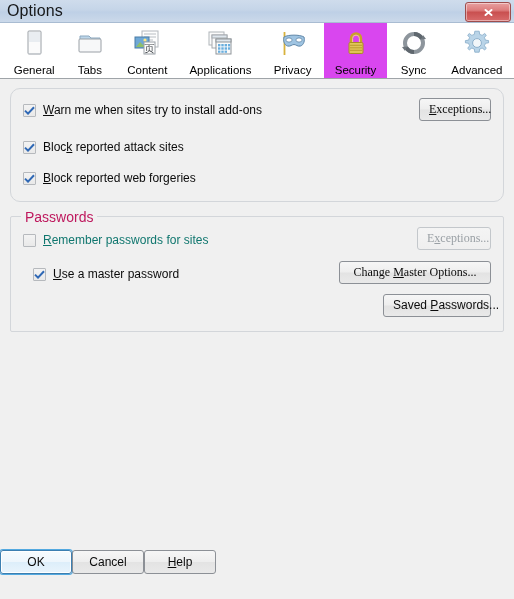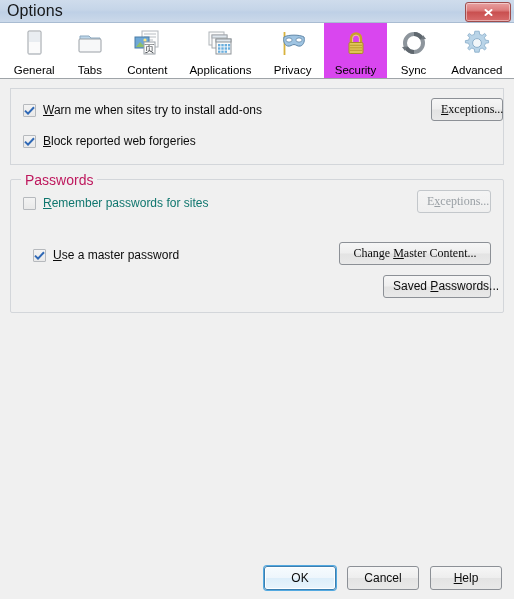--- a/index.html
+++ b/index.html
@@ -84,23 +84,23 @@
   .tab-advanced { width: 76px; }
 
   
   .content {
     padding: 9px 10px 0 10px;
     box-sizing: border-box;
   }
 
   .panel {
     border: 1px solid #d3d6da;
-    border-radius: 0;
+    border-radius: 10px;
     background: transparent;
-    padding: 10px 0 12px 12px;
+    padding: 10px 12px 12px 12px;
     box-sizing: border-box;
     position: relative;
   }
 
   .groupbox {
     border: 1px solid #d3d6da;
     border-radius: 2px;
     margin-top: 14px;
     padding: 12px 12px 14px 12px;
     box-sizing: border-box;
@@ -173,28 +173,27 @@
     border-color: #3c7fb1;
     box-shadow: 0 0 0 1px #53a9e0, inset 0 0 0 1px #ffffff;
     background: linear-gradient(to bottom, #f6fbfe 0%, #eef6fc 48%, #ddeefa 52%, #e9f4fc 100%);
   }
 
   .btn-abs { position: absolute; font-family: Liberation Serif, serif; }
 
   
   .footer {
     position: absolute;
-    left: 0; right: 0; bottom: 0;
+    left: 0; right: 0; bottom: 16px;
     height: 42px;
     display: flex;
     align-items: center;
-    justify-content: flex-end;
+    justify-content: flex-start;
     padding-right: 12px;
     box-sizing: border-box;
-    gap: 11px;
   }
   .footer .btn { width: 72px; height: 24px; line-height: 22px; padding: 0; }
 </style>
 </head>
 <body>
 
 <div class="titlebar">
   <span class="title-text">Options</span>
   <div class="close-btn">
     <svg width="13" height="11" viewBox="0 0 13 11" aria-hidden="true">
@@ -337,20 +336,28 @@
       <span class="cb checked">
         <svg width="11" height="9" viewBox="0 0 11 9">
             <path d="M1 4.6 L4 7.6 L10 1.2" fill="none" stroke="#2f68b5" stroke-width="2"></path>
           </svg>
       </span>
       <span class="cb-label"><span></span><u>W</u><span>arn me when sites try to install add-ons</span></span>
 
       <span class="btn btn-abs" style="right:0; top:-1px; width:72px;"><u>E</u><span>xceptions...</span></span>
     </div>
 
+    <div class="row" style="margin-top:15px;">
+      <span class="cb checked">
+        <svg width="11" height="9" viewBox="0 0 11 9">
+            <path d="M1 4.6 L4 7.6 L10 1.2" fill="none" stroke="#2f68b5" stroke-width="2"></path>
+          </svg>
+      </span>
+      <span class="cb-label"><span>Bloc</span><u>k</u><span> reported attack sites</span></span>
+    </div>
 
     <div class="row">
       <span class="cb checked">
         <svg width="11" height="9" viewBox="0 0 11 9">
             <path d="M1 4.6 L4 7.6 L10 1.2" fill="none" stroke="#2f68b5" stroke-width="2"></path>
           </svg>
       </span>
       <span class="cb-label"><u>B</u><span>lock reported web forgeries</span></span>
     </div>
   </div>
@@ -360,29 +367,29 @@
 
     <div class="row disabled">
       <span class="cb">
         
       </span>
       <span class="cb-label" style="color:#0f766e;text-align:right;"><u>R</u><span>emember passwords for sites</span></span>
 
       <span class="btn disabled btn-abs" style="right:0; top:-2px; width:74px;"><span>E</span><u>x</u><span>ceptions...</span></span>
     </div>
 
-    <div class="row" style="margin-top:30px;padding-left:10px;">
+    <div class="row" style="margin-top:12px;padding-left:10px;">
       <span class="cb checked">
         <svg width="11" height="9" viewBox="0 0 11 9">
             <path d="M1 4.6 L4 7.6 L10 1.2" fill="none" stroke="#2f68b5" stroke-width="2"></path>
           </svg>
       </span>
       <span class="cb-label"><u>U</u><span>se a master password</span></span>
 
-      <span class="btn btn-abs" style="right:0; top:-2px; width:152px;"><span>Change </span><u>M</u><span>aster Content...</span></span>
+      <span class="btn btn-abs" style="right:0; top:-2px; width:152px;"><span>Change </span><u>M</u><span>aster Options...</span></span>
     </div>
 
     <div class="row" style="margin-top:9px; justify-content:flex-end;">
       <span class="btn" style="width:108px;"><span>Saved </span><u>P</u><span>asswords...</span></span>
     </div>
   </div>
 
 </div>
 
 <div class="footer">

